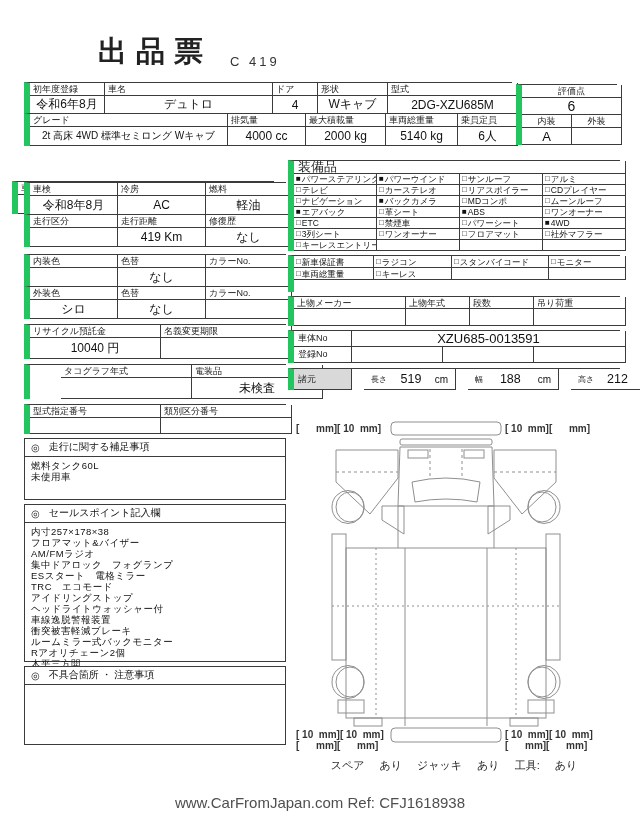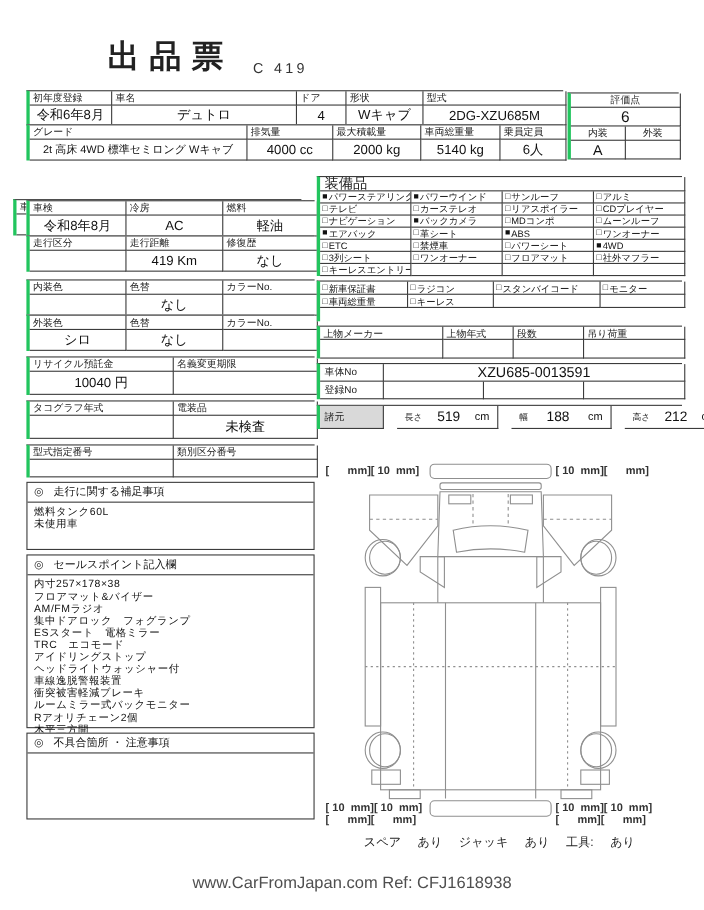--- a/index.html
+++ b/index.html
@@ -2,21 +2,21 @@
 <html><head>
 <meta charset="utf-8">
 <style>
   html,body{margin:0;padding:0;}
   body{
     width:640px;height:827px;position:relative;background:#ffffff;
     font-family:"Liberation Sans",sans-serif;color:#1d1d1d;overflow:hidden;
   }
   .title{position:absolute;left:98px;top:32px;font-size:29px;font-weight:bold;letter-spacing:9px;color:#222;}
   .code{position:absolute;left:230px;top:54px;font-size:13px;letter-spacing:3px;color:#333;}
-  .tbl{position:absolute;display:grid;border-top:1px solid #3b3b3b;border-left:3px solid #22c55e;background:#fff;box-sizing:border-box;}
+  .tbl{position:absolute;display:grid;border-top:1px solid #3b3b3b;border-left:6px solid #22c55e;background:#fff;box-sizing:border-box;}
   .tbl>div{border-right:1px solid #3b3b3b;border-bottom:1px solid #3b3b3b;box-sizing:border-box;overflow:hidden;}
   .lab{font-size:9px;line-height:12px;padding:0 3px;color:#222;white-space:nowrap;}
   .lab2{font-size:9px;display:flex;align-items:center;padding:0 4px;color:#222;white-space:nowrap;}
   .val{font-size:12px;display:flex;align-items:center;justify-content:center;white-space:pre;color:#111;}
   .vs{font-size:10px;}
   .vb{font-size:13px;}
   .chk{font-size:8.5px;line-height:10px;display:flex;align-items:center;padding:0 2px;white-space:nowrap;color:#111;}
   .bx{font-size:8px;margin-right:1px;}
   .eqtitle{grid-column:1/5;font-size:13px;line-height:12px;padding:0 4px;color:#222;}
   .gray{background:#d9d9d9;}
@@ -115,21 +115,21 @@
   <div class="val"></div>
 </div>
 
 <div class="tbl" style="left:24px;top:324px;width:262px;grid-template-columns:131px 131px;grid-template-rows:13px 21px;">
   <div class="lab">リサイクル預託金</div>
   <div class="lab">名義変更期限</div>
   <div class="val">10040 円</div>
   <div class="val"></div>
 </div>
 
-<div class="tbl" style="left:24px;top:364px;width:262px;grid-template-columns:131px 131px;grid-template-rows:13px 21px;">
+<div class="tbl" style="left:24px;top:364px;width:262px;grid-template-columns:131px 131px;grid-template-rows:13px 21px;padding-left:31px;">
   <div class="lab">タコグラフ年式</div>
   <div class="lab">電装品</div>
   <div class="val"></div>
   <div class="val">未検査</div>
 </div>
 
 <div class="tbl" style="left:24px;top:404px;width:262px;grid-template-columns:131px 131px;grid-template-rows:13px 16px;">
   <div class="lab">型式指定番号</div>
   <div class="lab">類別区分番号</div>
   <div class="val"></div>

